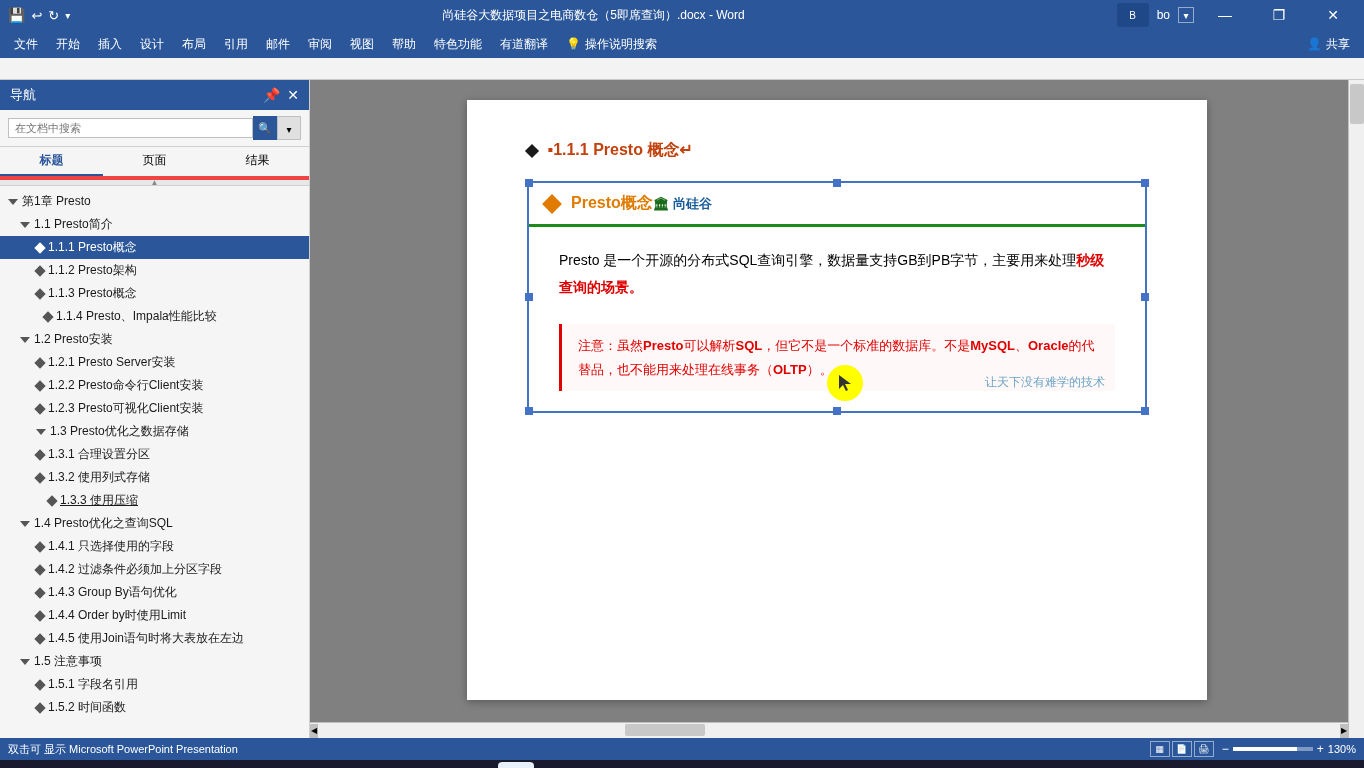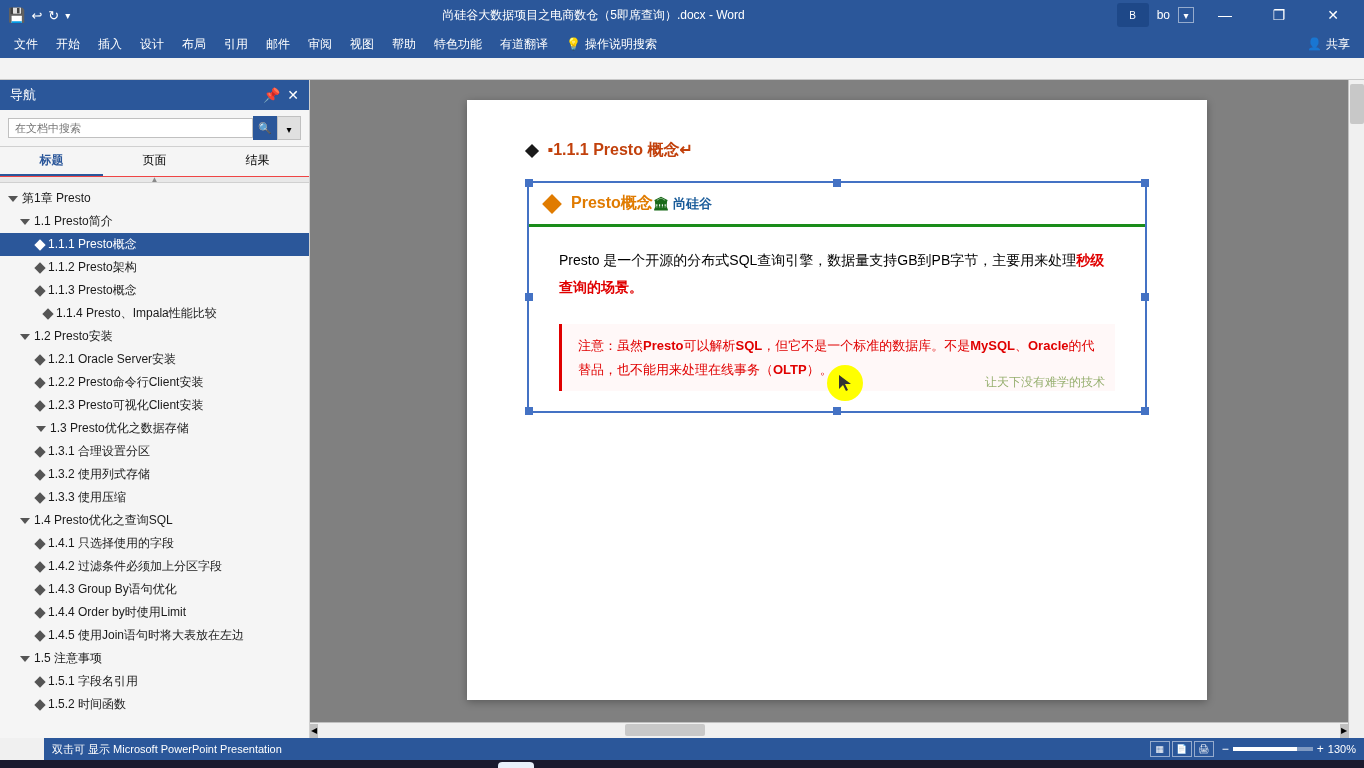--- a/index.html
+++ b/index.html
@@ -91,21 +91,21 @@
       background: #2b579a;
       border: none;
       cursor: pointer;
       display: flex;
       align-items: center;
       justify-content: center;
       color: white;
     }
     .sidebar-tabs {
       display: flex;
-      border-bottom: 1px solid #ef4444;
+      border-bottom: 4px solid #ef4444;
       background: #f5f5f5;
     }
     .sidebar-tab {
       flex: 1;
       text-align: center;
       padding: 5px 0;
       font-size: 12px;
       cursor: pointer;
       border-bottom: 2px solid transparent;
     }
@@ -206,21 +206,21 @@
       border-left: 3px solid #e00000;
       padding: 10px 16px;
       margin-top: 10px;
       font-size: 13px;
       color: #e00000;
     }
     .watermark {
       position: absolute;
       bottom: 20px;
       right: 40px;
-      color: #4d7c0f;
+      color: #0369a1;
       font-size: 12px;
       opacity: 0.6;
     }
     .yellow-cursor {
       position: absolute;
       width: 36px;
       height: 36px;
       background: #ffff00;
       border-radius: 50%;
       top: 265px;
@@ -235,21 +235,20 @@
     .status-bar {
       background: #2b579a;
       color: white;
       height: 22px;
       display: flex;
       align-items: center;
       padding: 0 8px;
       font-size: 11px;
       gap: 16px;
       justify-content: space-between;
-      margin-left: 44px;
     }
     .status-left { display: flex; gap: 12px; align-items: center; }
     .status-right { display: flex; gap: 8px; align-items: center; }
     .zoom-bar { display: flex; align-items: center; gap: 4px; }
     .zoom-slider {
       width: 80px;
       height: 4px;
       background: rgba(255,255,255,0.4);
       position: relative;
       cursor: pointer;
@@ -404,21 +403,21 @@
         <span style="display:inline-block;width:8px;height:8px;background:#555;transform:rotate(45deg);flex-shrink:0;"></span>
         <span>1.1.4 Presto、Impala性能比较</span>
       </div>
 
       <div class="tree-item" style="padding-left:20px;">
         <span class="tri-down"></span>
         <span>1.2 Presto安装</span>
       </div>
       <div class="tree-item" style="padding-left:36px;">
         <span style="display:inline-block;width:8px;height:8px;background:#555;transform:rotate(45deg);flex-shrink:0;"></span>
-        <span>1.2.1 Oracle Server安装</span>
+        <span>1.2.1 Presto Server安装</span>
       </div>
       <div class="tree-item" style="padding-left:36px;">
         <span style="display:inline-block;width:8px;height:8px;background:#555;transform:rotate(45deg);flex-shrink:0;"></span>
         <span>1.2.2 Presto命令行Client安装</span>
       </div>
       <div class="tree-item" style="padding-left:36px;">
         <span style="display:inline-block;width:8px;height:8px;background:#555;transform:rotate(45deg);flex-shrink:0;"></span>
         <span>1.2.3 Presto可视化Client安装</span>
       </div>
 
@@ -427,21 +426,21 @@
         <span>1.3 Presto优化之数据存储</span>
       </div>
       <div class="tree-item" style="padding-left:36px;">
         <span style="display:inline-block;width:8px;height:8px;background:#555;transform:rotate(45deg);flex-shrink:0;"></span>
         <span>1.3.1 合理设置分区</span>
       </div>
       <div class="tree-item" style="padding-left:36px;">
         <span style="display:inline-block;width:8px;height:8px;background:#555;transform:rotate(45deg);flex-shrink:0;"></span>
         <span>1.3.2 使用列式存储</span>
       </div>
-      <div class="tree-item" style="padding-left:36px;">
+      <div class="tree-item" style="padding-left:48px;text-decoration:underline;">
         <span style="display:inline-block;width:8px;height:8px;background:#555;transform:rotate(45deg);flex-shrink:0;"></span>
         <span>1.3.3 使用压缩</span>
       </div>
 
       <div class="tree-item" style="padding-left:20px;">
         <span class="tri-down"></span>
         <span>1.4 Presto优化之查询SQL</span>
       </div>
       <div class="tree-item" style="padding-left:36px;">
         <span style="display:inline-block;width:8px;height:8px;background:#555;transform:rotate(45deg);flex-shrink:0;"></span>

